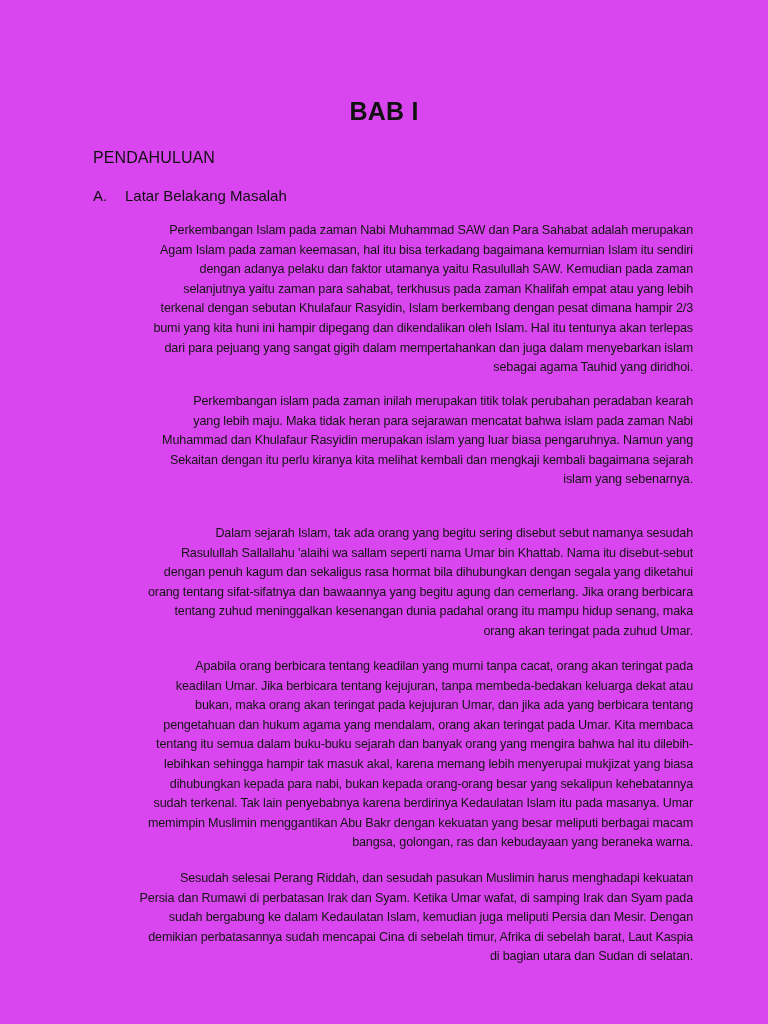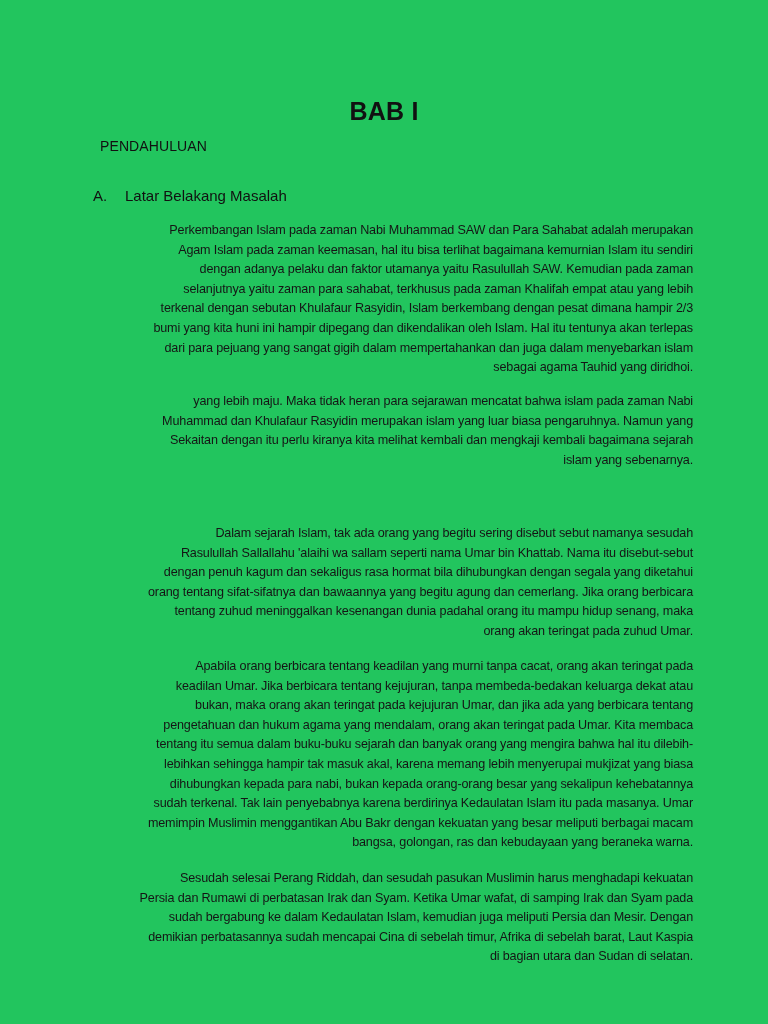--- a/index.html
+++ b/index.html
@@ -14,43 +14,42 @@
       position: relative;
       font-family: "Liberation Sans", "DejaVu Sans", sans-serif;
       color: #1a1a1a;
     }
     .page {
       position: absolute;
       left: 0;
       top: 0;
       width: 768px;
       height: 1024px;
-      background: #22c55e;
+      background: #d946ef;
     }
     .chapter-title {
       position: absolute;
       left: 0;
       width: 768px;
       top: 96px;
       text-align: center;
       font-size: 25px;
       font-weight: bold;
       color: #111;
       letter-spacing: 0.2px;
       line-height: 30px;
     }
     .section-label {
       position: absolute;
       left: 93px;
-      top: 136px;
-      font-size: 14px;
+      top: 148px;
+      font-size: 16px;
       line-height: 20px;
       letter-spacing: 0.1px;
       color: #111;
-      margin-left: 7px;
     }
     .subsection {
       position: absolute;
       left: 93px;
       top: 186px;
       font-size: 15px;
       line-height: 20px;
       color: #111;
       white-space: nowrap;
     }
@@ -84,30 +83,31 @@
   <div class="chapter-title">BAB I</div>
 
   <div class="section-label">PENDAHULUAN</div>
 
   <div class="subsection">
     <span class="num">A.</span><span>Latar Belakang Masalah</span>
   </div>
 
   <div class="paragraph" style="top:221px;">
     <span class="line first">Perkembangan Islam pada zaman Nabi Muhammad SAW dan Para Sahabat adalah merupakan</span>
-    <span class="line">Agam Islam pada zaman keemasan, hal itu bisa terlihat bagaimana kemurnian Islam itu sendiri</span>
+    <span class="line">Agam Islam pada zaman keemasan, hal itu bisa terkadang bagaimana kemurnian Islam itu sendiri</span>
     <span class="line">dengan adanya pelaku dan faktor utamanya yaitu Rasulullah SAW. Kemudian pada zaman</span>
     <span class="line">selanjutnya yaitu zaman para sahabat, terkhusus pada zaman Khalifah empat atau yang lebih</span>
     <span class="line">terkenal dengan sebutan Khulafaur Rasyidin, Islam berkembang dengan pesat dimana hampir 2/3</span>
     <span class="line">bumi yang kita huni ini hampir dipegang dan dikendalikan oleh Islam. Hal itu tentunya akan terlepas</span>
     <span class="line">dari para pejuang yang sangat gigih dalam mempertahankan dan juga dalam menyebarkan islam</span>
     <span class="line">sebagai agama Tauhid yang diridhoi.</span>
   </div>
 
   <div class="paragraph" style="top:392px;">
+    <span class="line first">Perkembangan islam pada zaman inilah merupakan titik tolak perubahan peradaban kearah</span>
     <span class="line">yang lebih maju. Maka tidak heran para sejarawan mencatat bahwa islam pada zaman Nabi</span>
     <span class="line">Muhammad dan Khulafaur Rasyidin merupakan islam yang luar biasa pengaruhnya. Namun yang</span>
     <span class="line">Sekaitan dengan itu perlu kiranya kita melihat kembali dan mengkaji kembali bagaimana sejarah</span>
     <span class="line">islam yang sebenarnya.</span>
   </div>
 
   <div class="paragraph" style="top:524px;">
     <span class="line first">Dalam sejarah Islam, tak ada orang yang begitu sering disebut sebut namanya sesudah</span>
     <span class="line">Rasulullah Sallallahu 'alaihi wa sallam seperti nama Umar bin Khattab. Nama itu disebut-sebut</span>
     <span class="line">dengan penuh  kagum dan sekaligus rasa hormat bila dihubungkan dengan segala yang diketahui</span>

